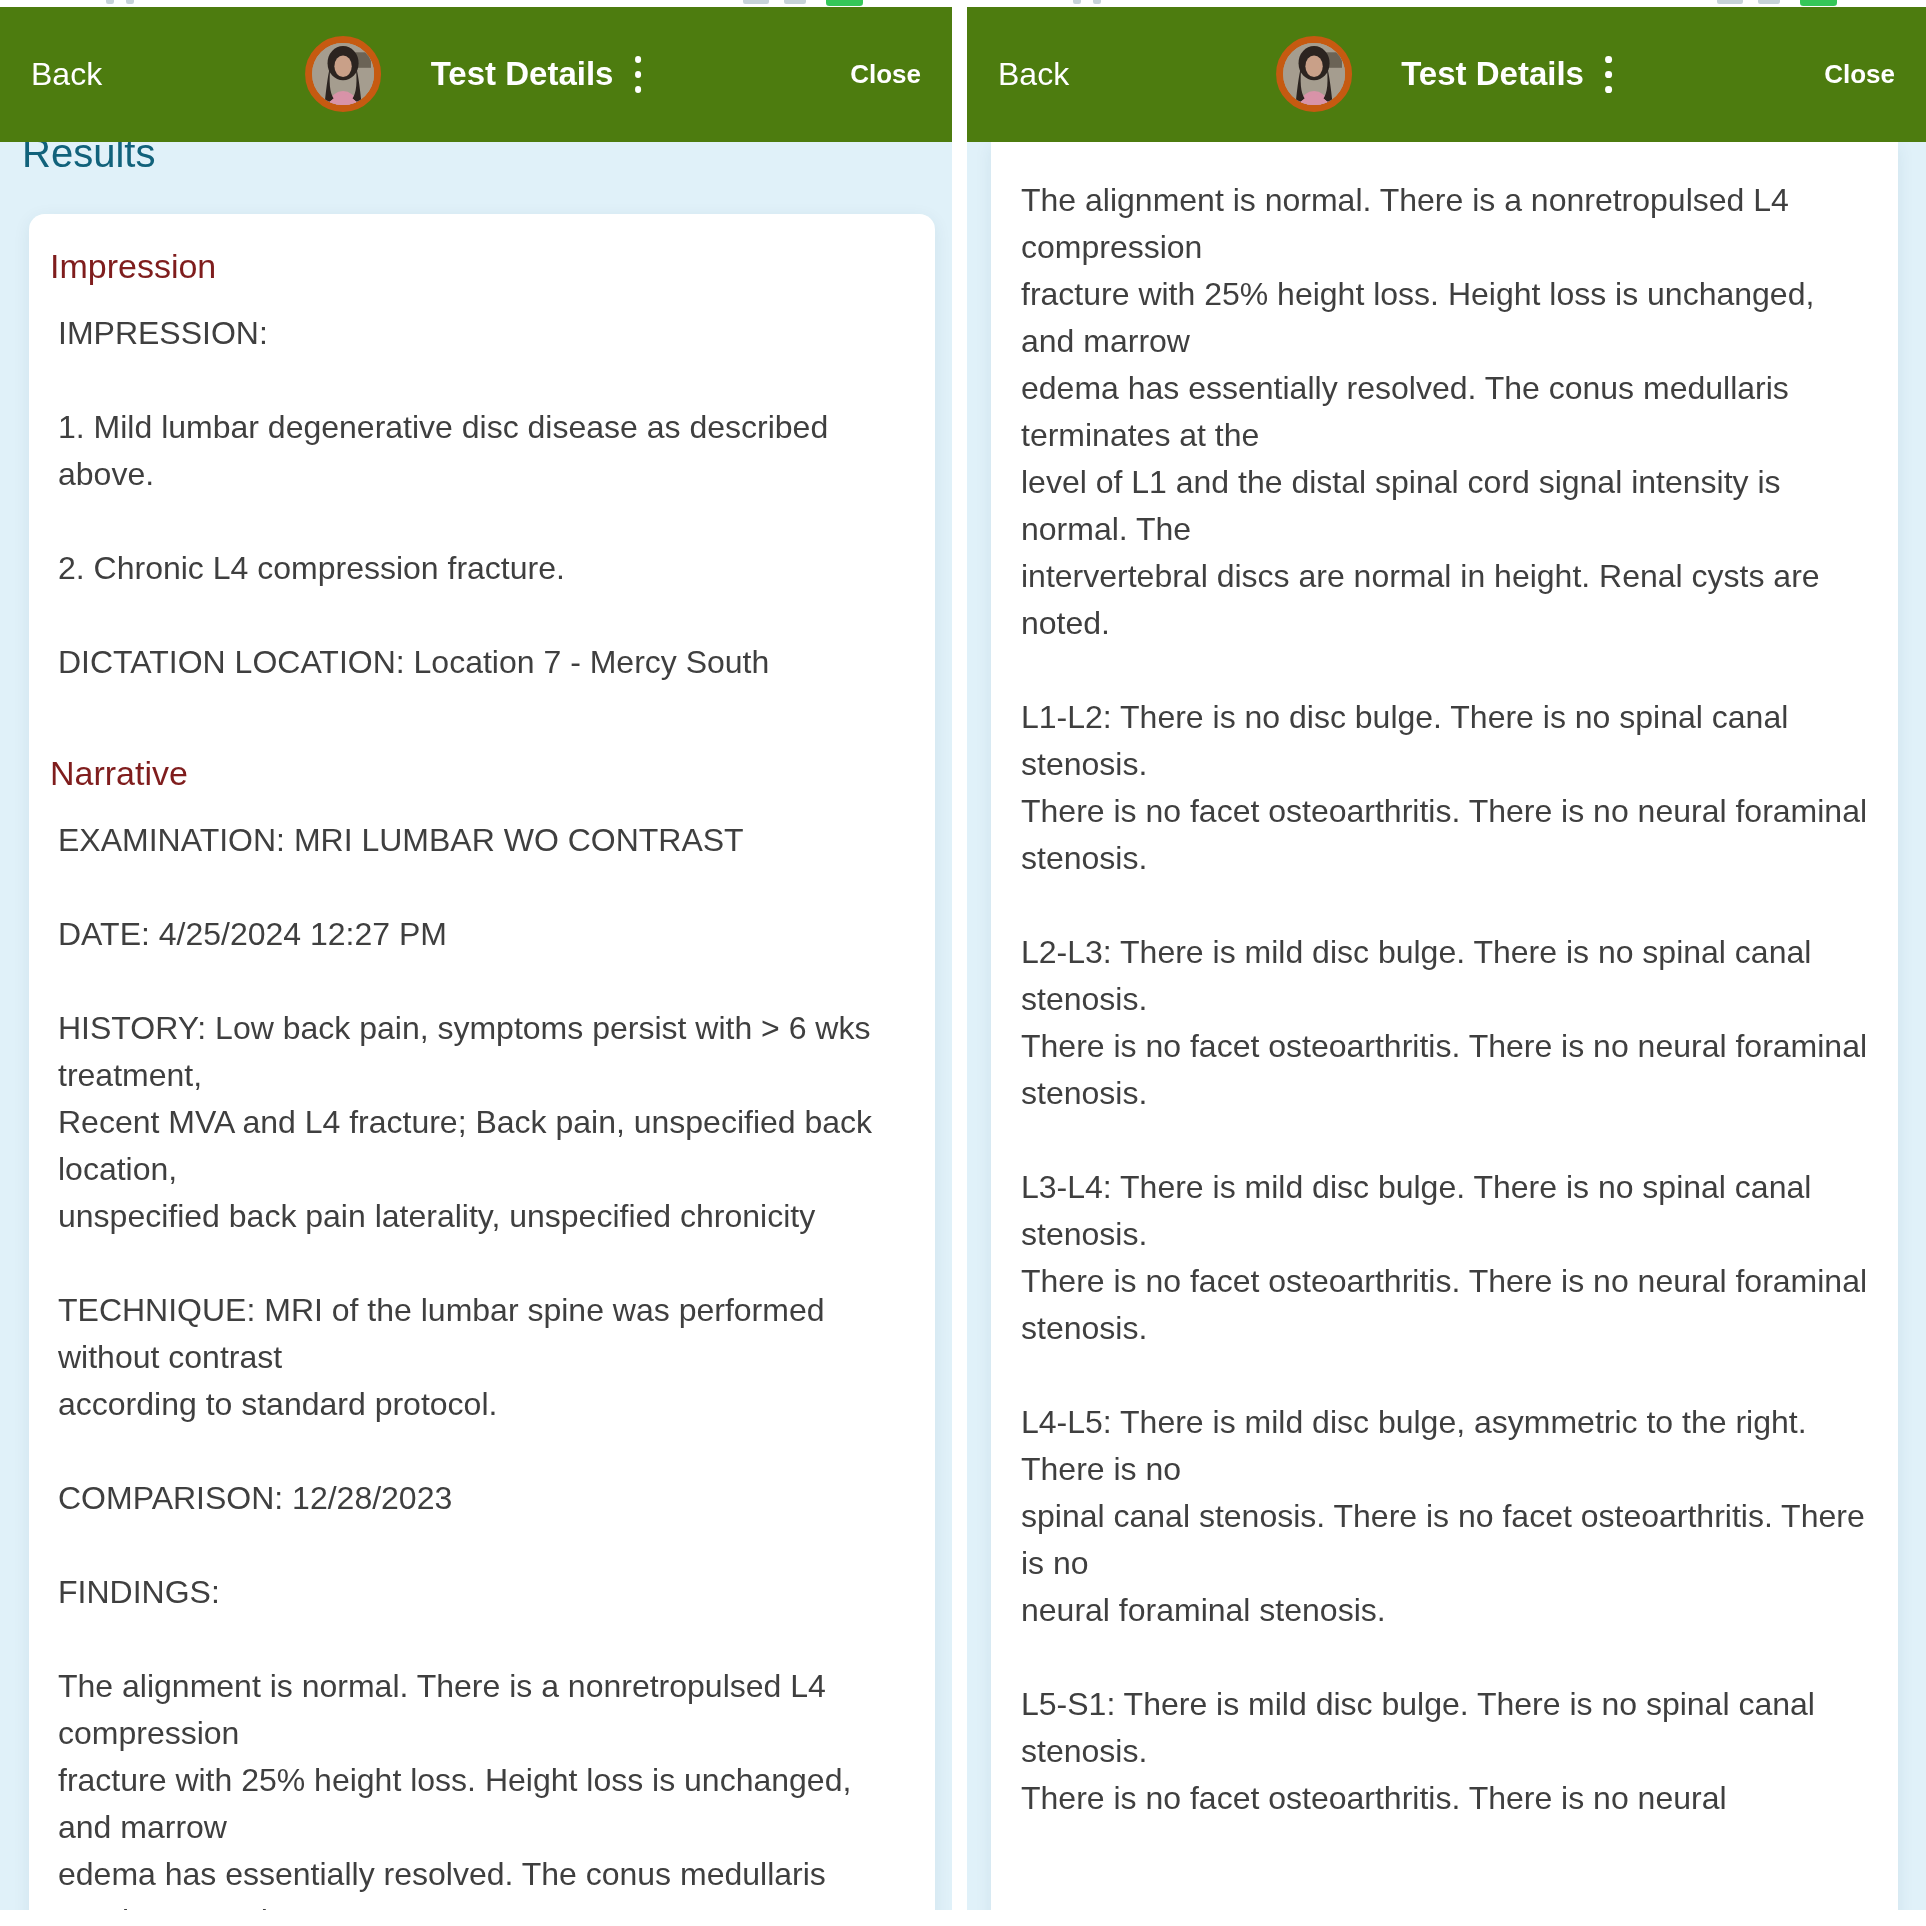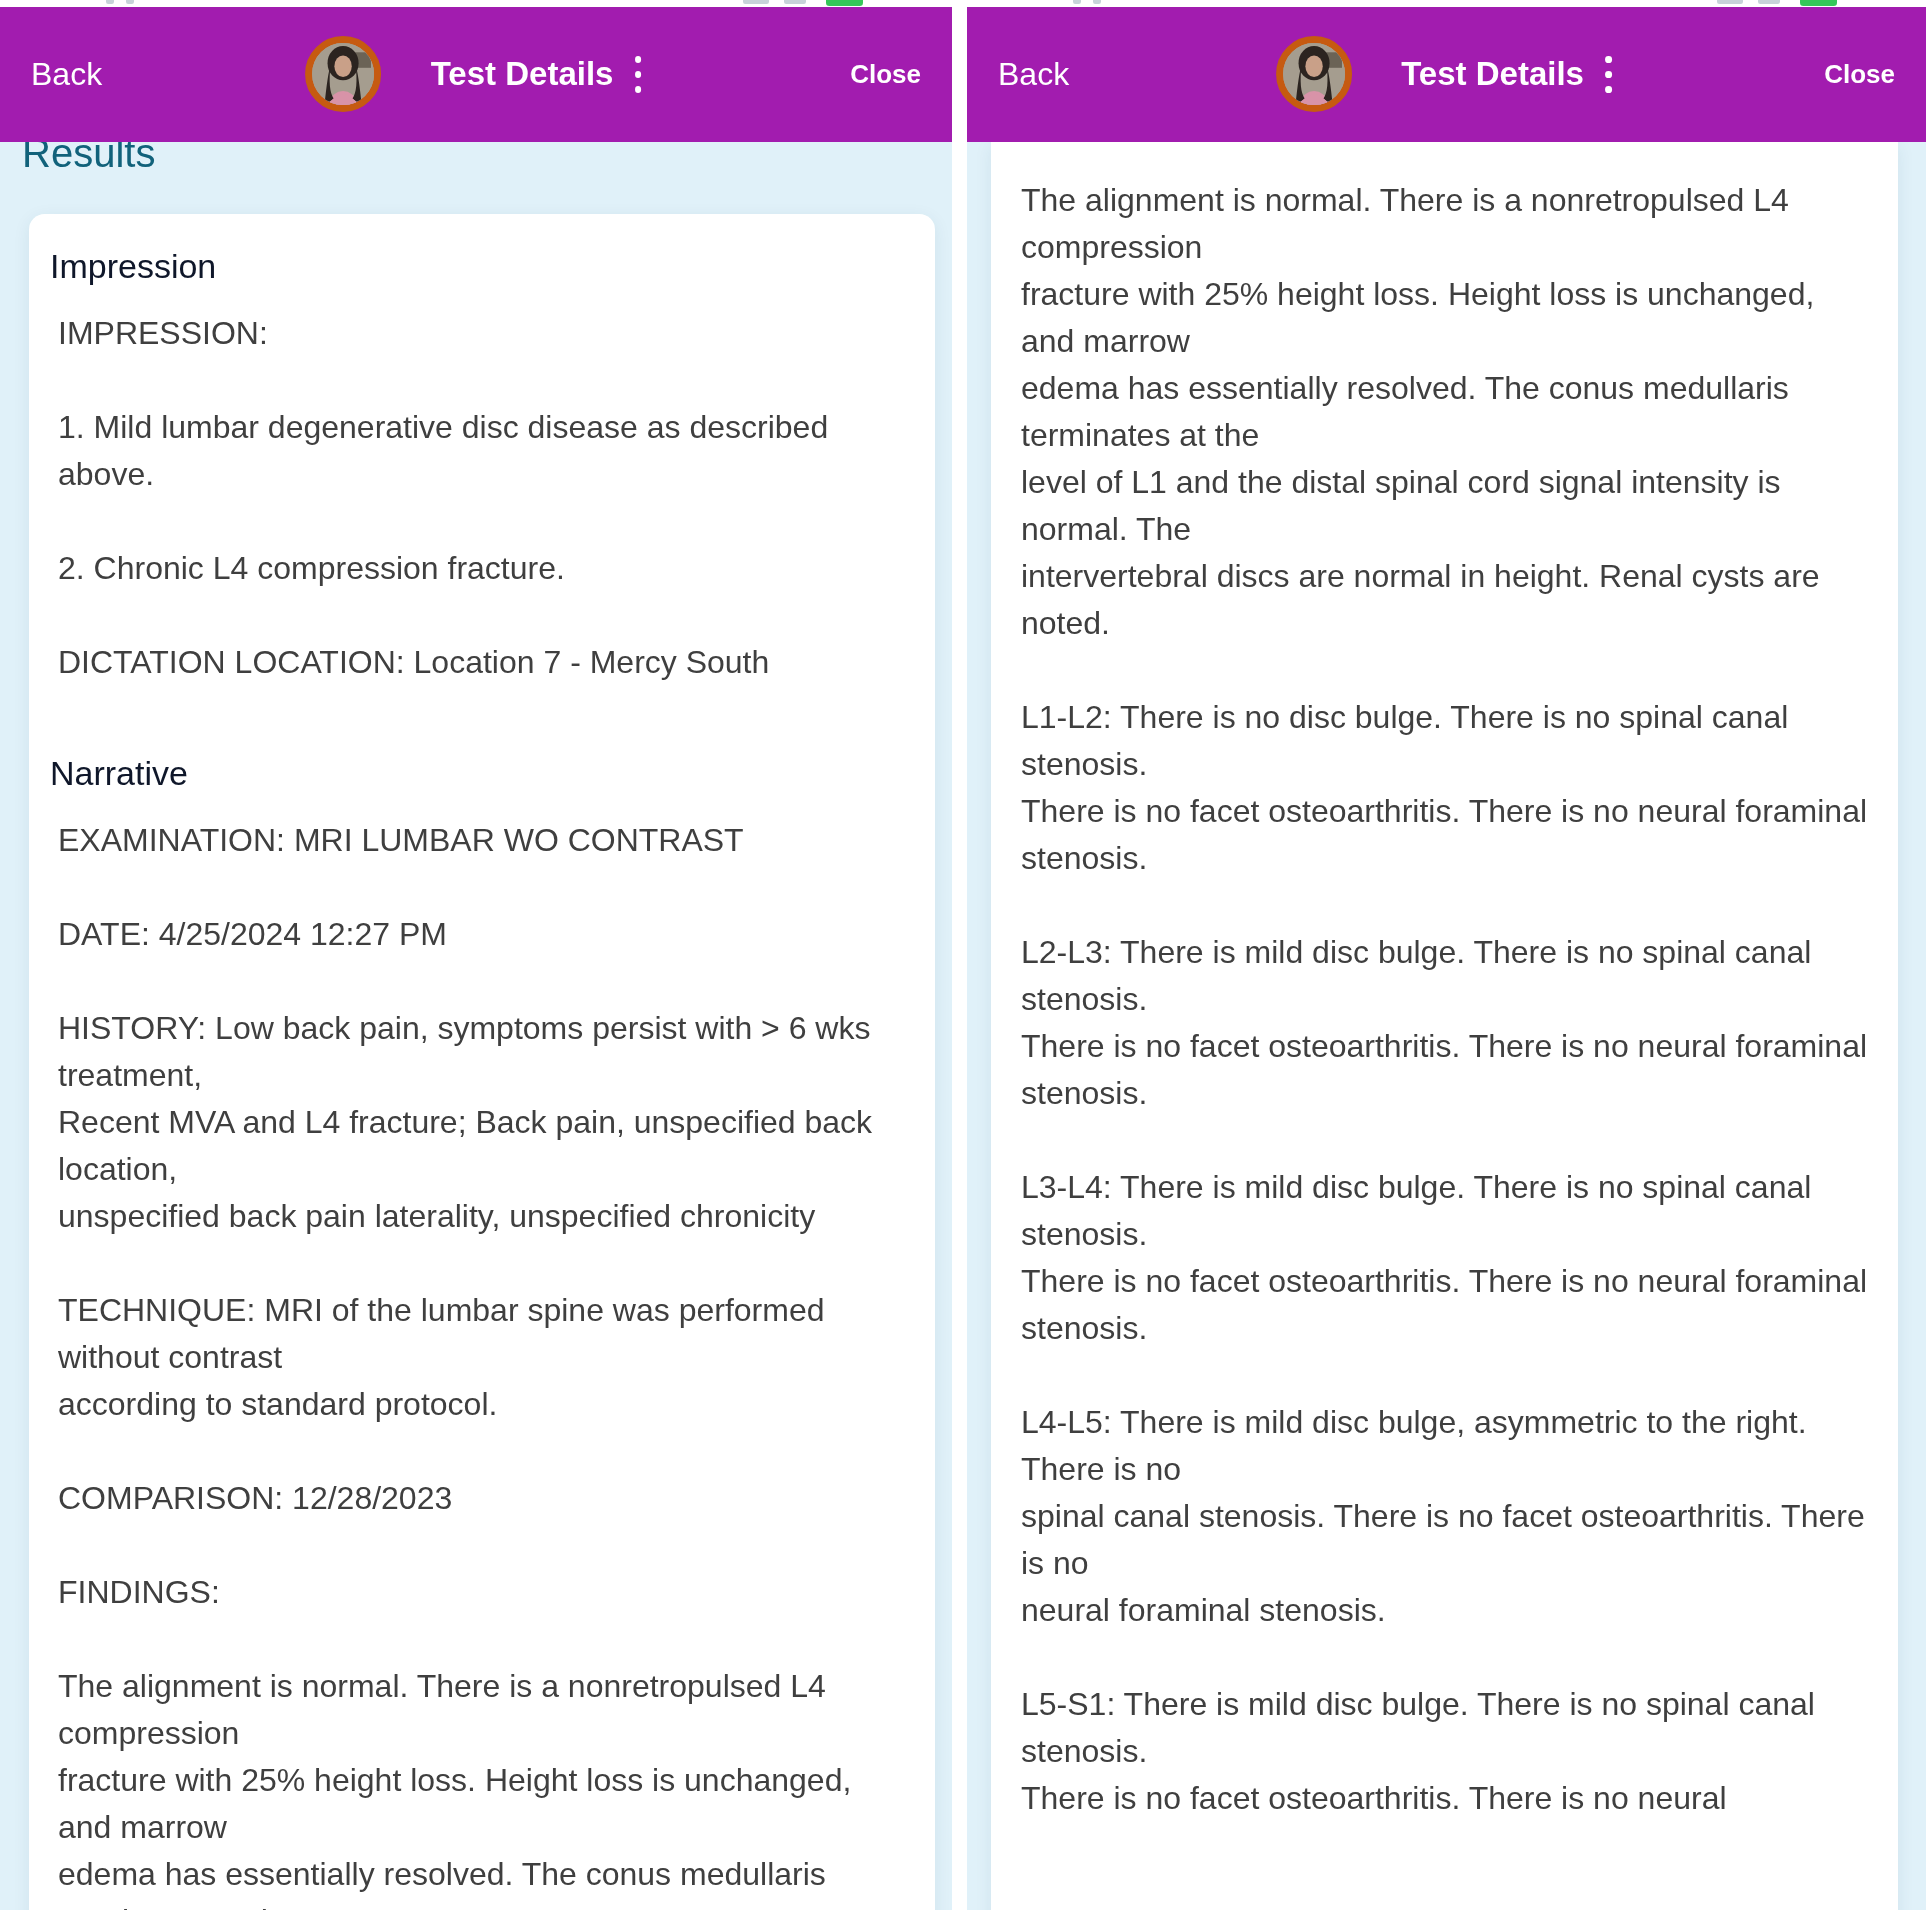--- a/index.html
+++ b/index.html
@@ -16,21 +16,21 @@
   .statusbar{position:relative;height:6.7px;background:#ffffff;}
   .sb-frag{position:absolute;top:0;background:#c7d3d9;border-radius:0 0 2.2px 2.2px;}
   .sb-frag.a{left:106px;width:7.8px;height:4.4px;}
   .sb-frag.b{left:126px;width:7.8px;height:4.4px;}
   .sb-frag.c{right:183px;width:25.6px;height:3.9px;}
   .sb-frag.d{right:146px;width:22px;height:3.9px;}
   .sb-battery{position:absolute;top:0;right:89px;width:37px;height:5.6px;
               background:#35c759;border-radius:0 0 3.3px 3.3px;}
 
   
-  .navbar{position:relative;height:135px;background:#a21caf;z-index:3;}
+  .navbar{position:relative;height:135px;background:#4d7c0f;z-index:3;}
   .nav-back{position:absolute;left:31px;top:50%;transform:translateY(-50%);
             color:#ffffff;font-size:32px;cursor:pointer;}
   .nav-close{position:absolute;right:31px;top:50%;transform:translateY(-50%);
              color:#ffffff;font-size:26px;font-weight:700;cursor:pointer;}
   .nav-center{position:absolute;left:50%;top:50%;transform:translate(-50%,-50%);
               display:flex;align-items:center;gap:15.6px;}
   .avatar{width:62px;height:62px;border-radius:50%;border:7.2px solid #c65a11;
           overflow:hidden;background:#aaa294;flex:0 0 auto;cursor:pointer;}
   .avatar svg{display:block;width:100%;height:100%;}
   .nav-title{color:#ffffff;font-size:33px;font-weight:700;white-space:nowrap;margin-left:34px;}
@@ -41,21 +41,21 @@
   .content{position:absolute;top:142px;left:0;right:0;bottom:16px;
            background:#e0f1f9;overflow:hidden;}
   .page-title{margin:-13.3px 0 37px 22px;font-size:40px;line-height:48px;
               font-weight:400;color:#11627b;}
   .card{background:#ffffff;border-radius:15.6px;
         box-shadow:0 4.4px 16.7px rgba(10,60,90,0.08);}
   .card.left-card{margin:0 16.7px 0 29px;padding:31px 22px 133px 21px;min-height:1724px;
                   box-sizing:border-box;}
   .card.right-card{margin:0 28px 0 24px;border-radius:0;
                    padding:27px 22px 133px 22px;min-height:1807px;box-sizing:border-box;}
-  .section-heading{font-size:34px;line-height:42px;font-weight:400;color:#0f172a;
+  .section-heading{font-size:34px;line-height:42px;font-weight:400;color:#7f1d1d;
                    margin:0 0 23.4px 0;}
   .section-heading.second{margin-top:66px;}
   .report{font-size:32px;line-height:47px;color:#3f3f3f;margin:8px;
           white-space:pre-wrap;word-wrap:break-word;font-family:inherit;}
 </style>
 </head>
 <body>
 
 <div class="wrap">
 

